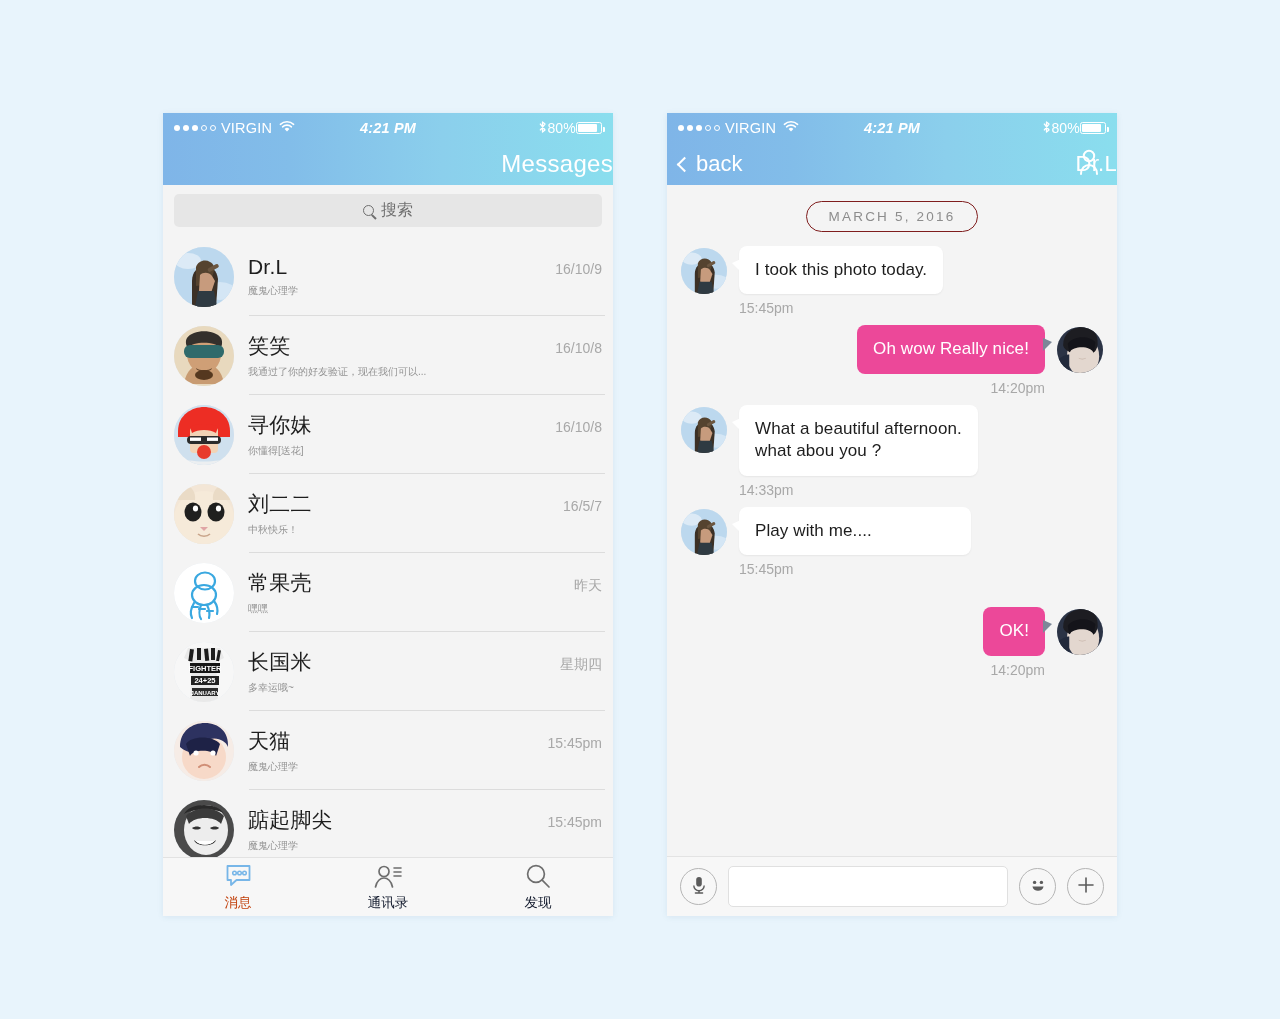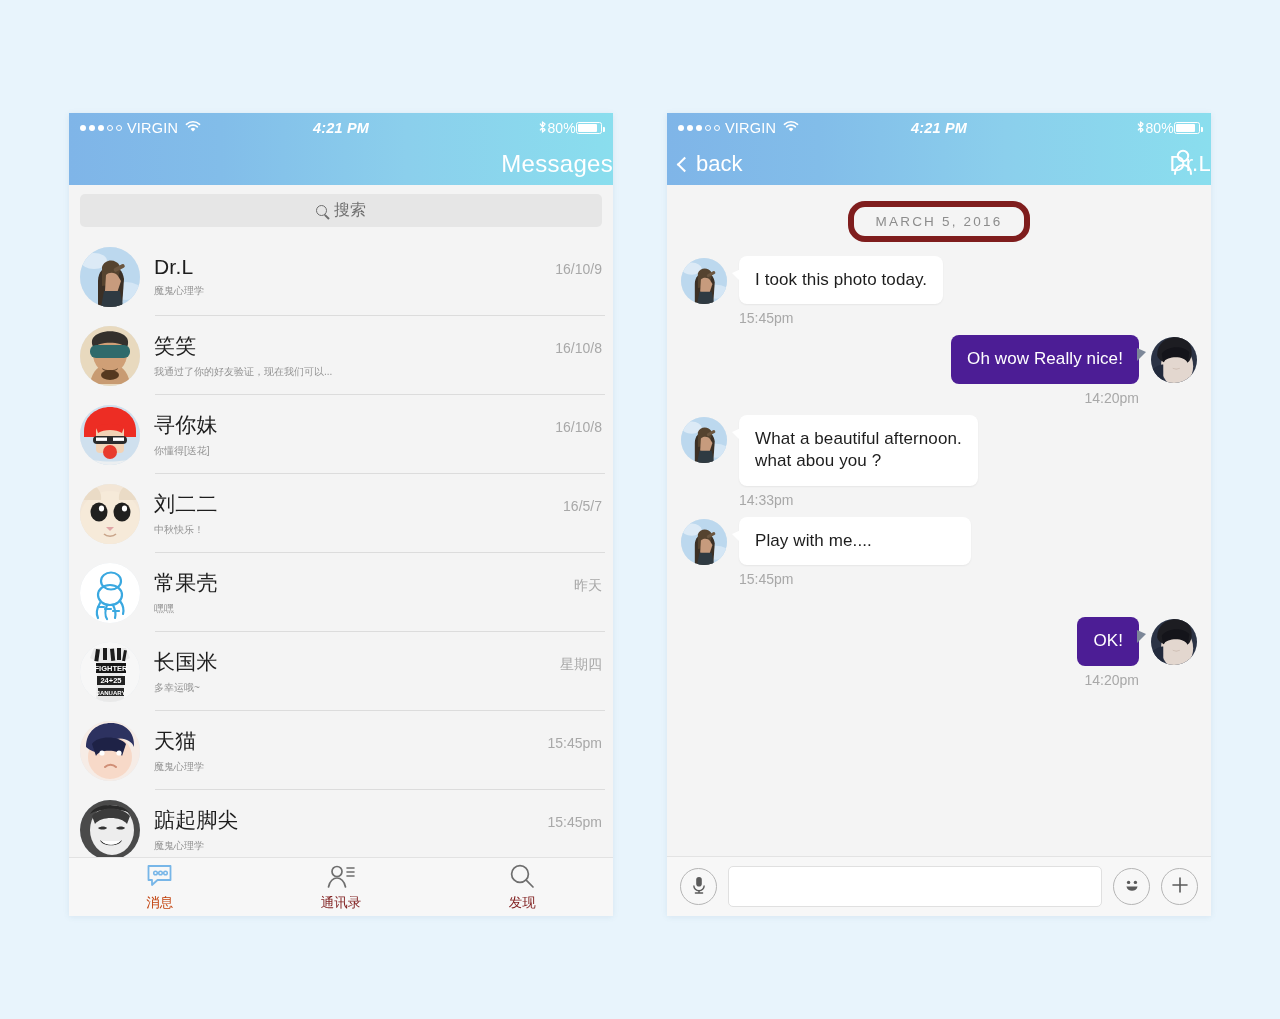--- a/index.html
+++ b/index.html
@@ -18,21 +18,21 @@
     inset: 0;
     display: flex;
     justify-content: center;
     align-items: flex-start;
     gap: 54px;
     padding-top: 113px;
   }
 
   
   .phone {
-    width: 544px;
+    width: 450px;
     height: 803px;
     background: #f4f4f4;
     position: relative;
     overflow: hidden;
     display: flex;
     flex-direction: column;
     box-shadow: 0 1px 6px rgba(60,110,150,.10);
   }
 
   
@@ -142,54 +142,54 @@
     white-space: nowrap; overflow: hidden; text-overflow: ellipsis;
   }
 
   
   .tabbar {
     flex: 0 0 59px; background: #f7f7f7; border-top: 1px solid #e2e2e2;
     display: flex; align-items: center;
   }
   .tab {
     flex: 1 1 0; display: flex; flex-direction: column; align-items: center; gap: 4px;
-    color: #7f1d1d; font-size: 13.5px;
+    color: #0f172a; font-size: 13.5px;
   }
   .tab.active { color: #c2410c; }
   .tabicon { height: 27px; display: flex; align-items: center; justify-content: center; }
 
   
   .chat {
     flex: 1 1 auto; background: #f4f4f4; overflow: hidden;
     padding: 16px 14px 0 14px; position: relative;
   }
   .daypill {
     margin: 0 auto 14px auto; width: fit-content;
-    border: 6px solid #7f1d1d; border-radius: 17px;
+    border: 1px solid #7f1d1d; border-radius: 17px;
     padding: 7px 22px; font-size: 13.5px; color: #8d8d8d;
     letter-spacing: 2.2px; background: #f4f4f4;
   }
   .msg { display: flex; margin-bottom: 9px; }
   .msg .av {
     width: 46px; height: 46px; border-radius: 50%; flex: 0 0 46px; overflow: hidden;
     background: #dfe7ee; margin-top: 2px;
   }
   .msg .av svg { display:block; width:100%; height:100%; }
   .bubblecol { max-width: 292px; }
   .msg.in { justify-content: flex-start; }
   .msg.in .bubblecol { margin-left: 12px; }
   .msg.out { justify-content: flex-end; }
   .msg.out .bubblecol { margin-right: 12px; display: flex; flex-direction: column; align-items: flex-end; }
 
   .bubble {
     position: relative; border-radius: 8px; padding: 13px 16px;
     font-size: 17px; line-height: 1.32; letter-spacing: .1px;
   }
   .bubble.in  { background: #ffffff; color: #1d1d1d; box-shadow: 0 1px 2px rgba(0,0,0,.06); }
-  .bubble.out { background: #4c1d95; color: #ffffff; }
+  .bubble.out { background: #ec4899; color: #ffffff; }
   .bubble.in::before {
     content:""; position: absolute; left: -7px; top: 13px;
     width: 0; height: 0;
     border-top: 4px solid transparent; border-bottom: 9px solid transparent;
     border-right: 9px solid #ffffff;
   }
   .bubble.out::after {
     content:""; position: absolute; right: -7px; top: 13px;
     width: 0; height: 0;
     border-top: 4px solid transparent; border-bottom: 9px solid transparent;

